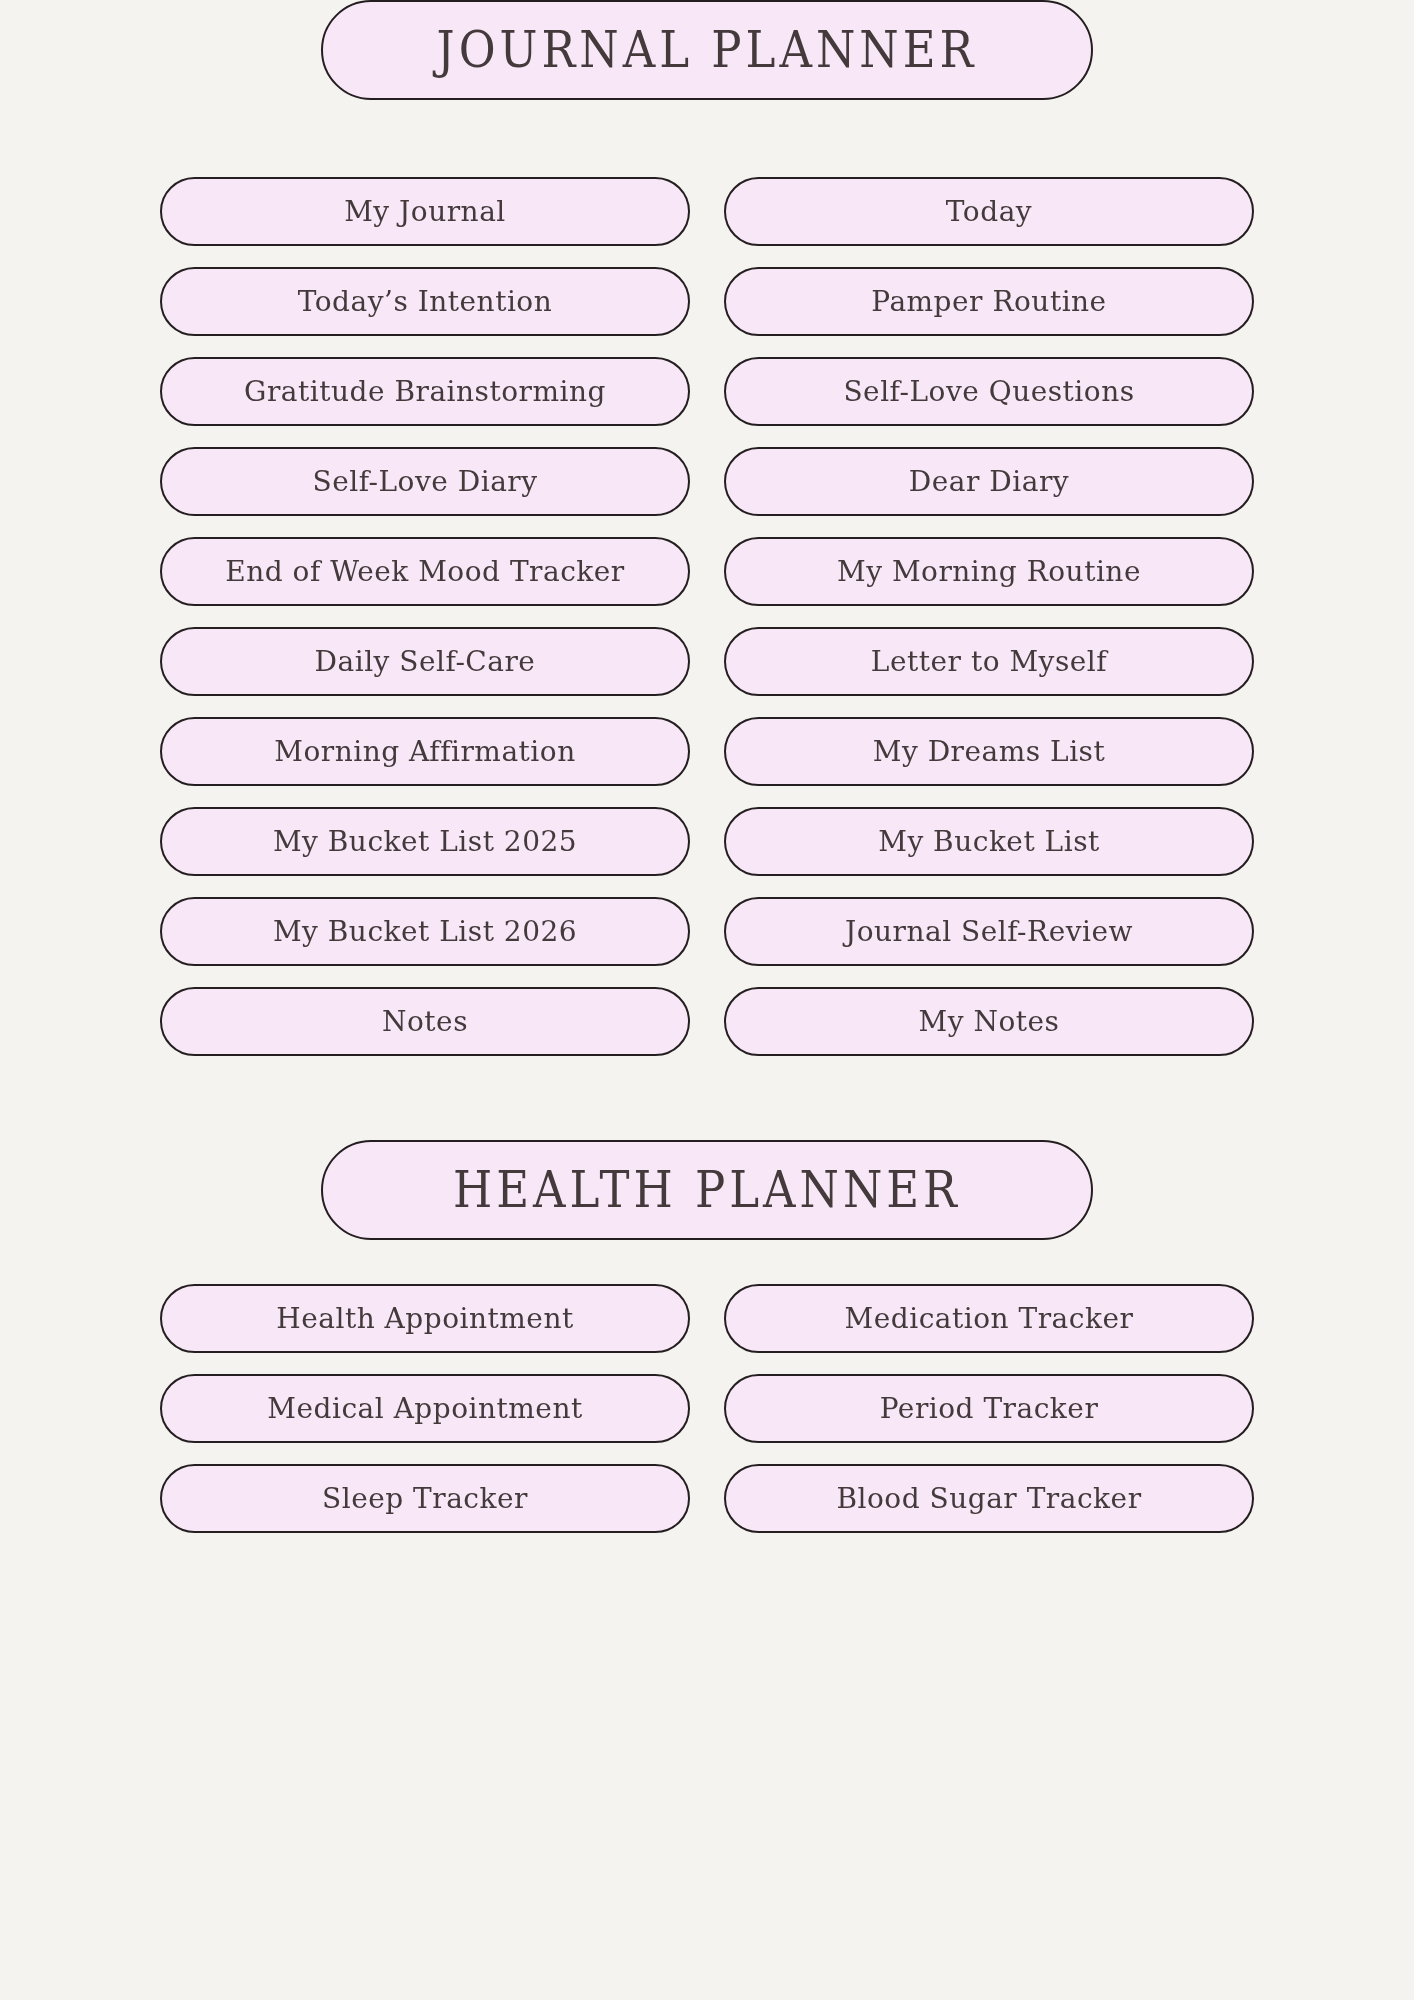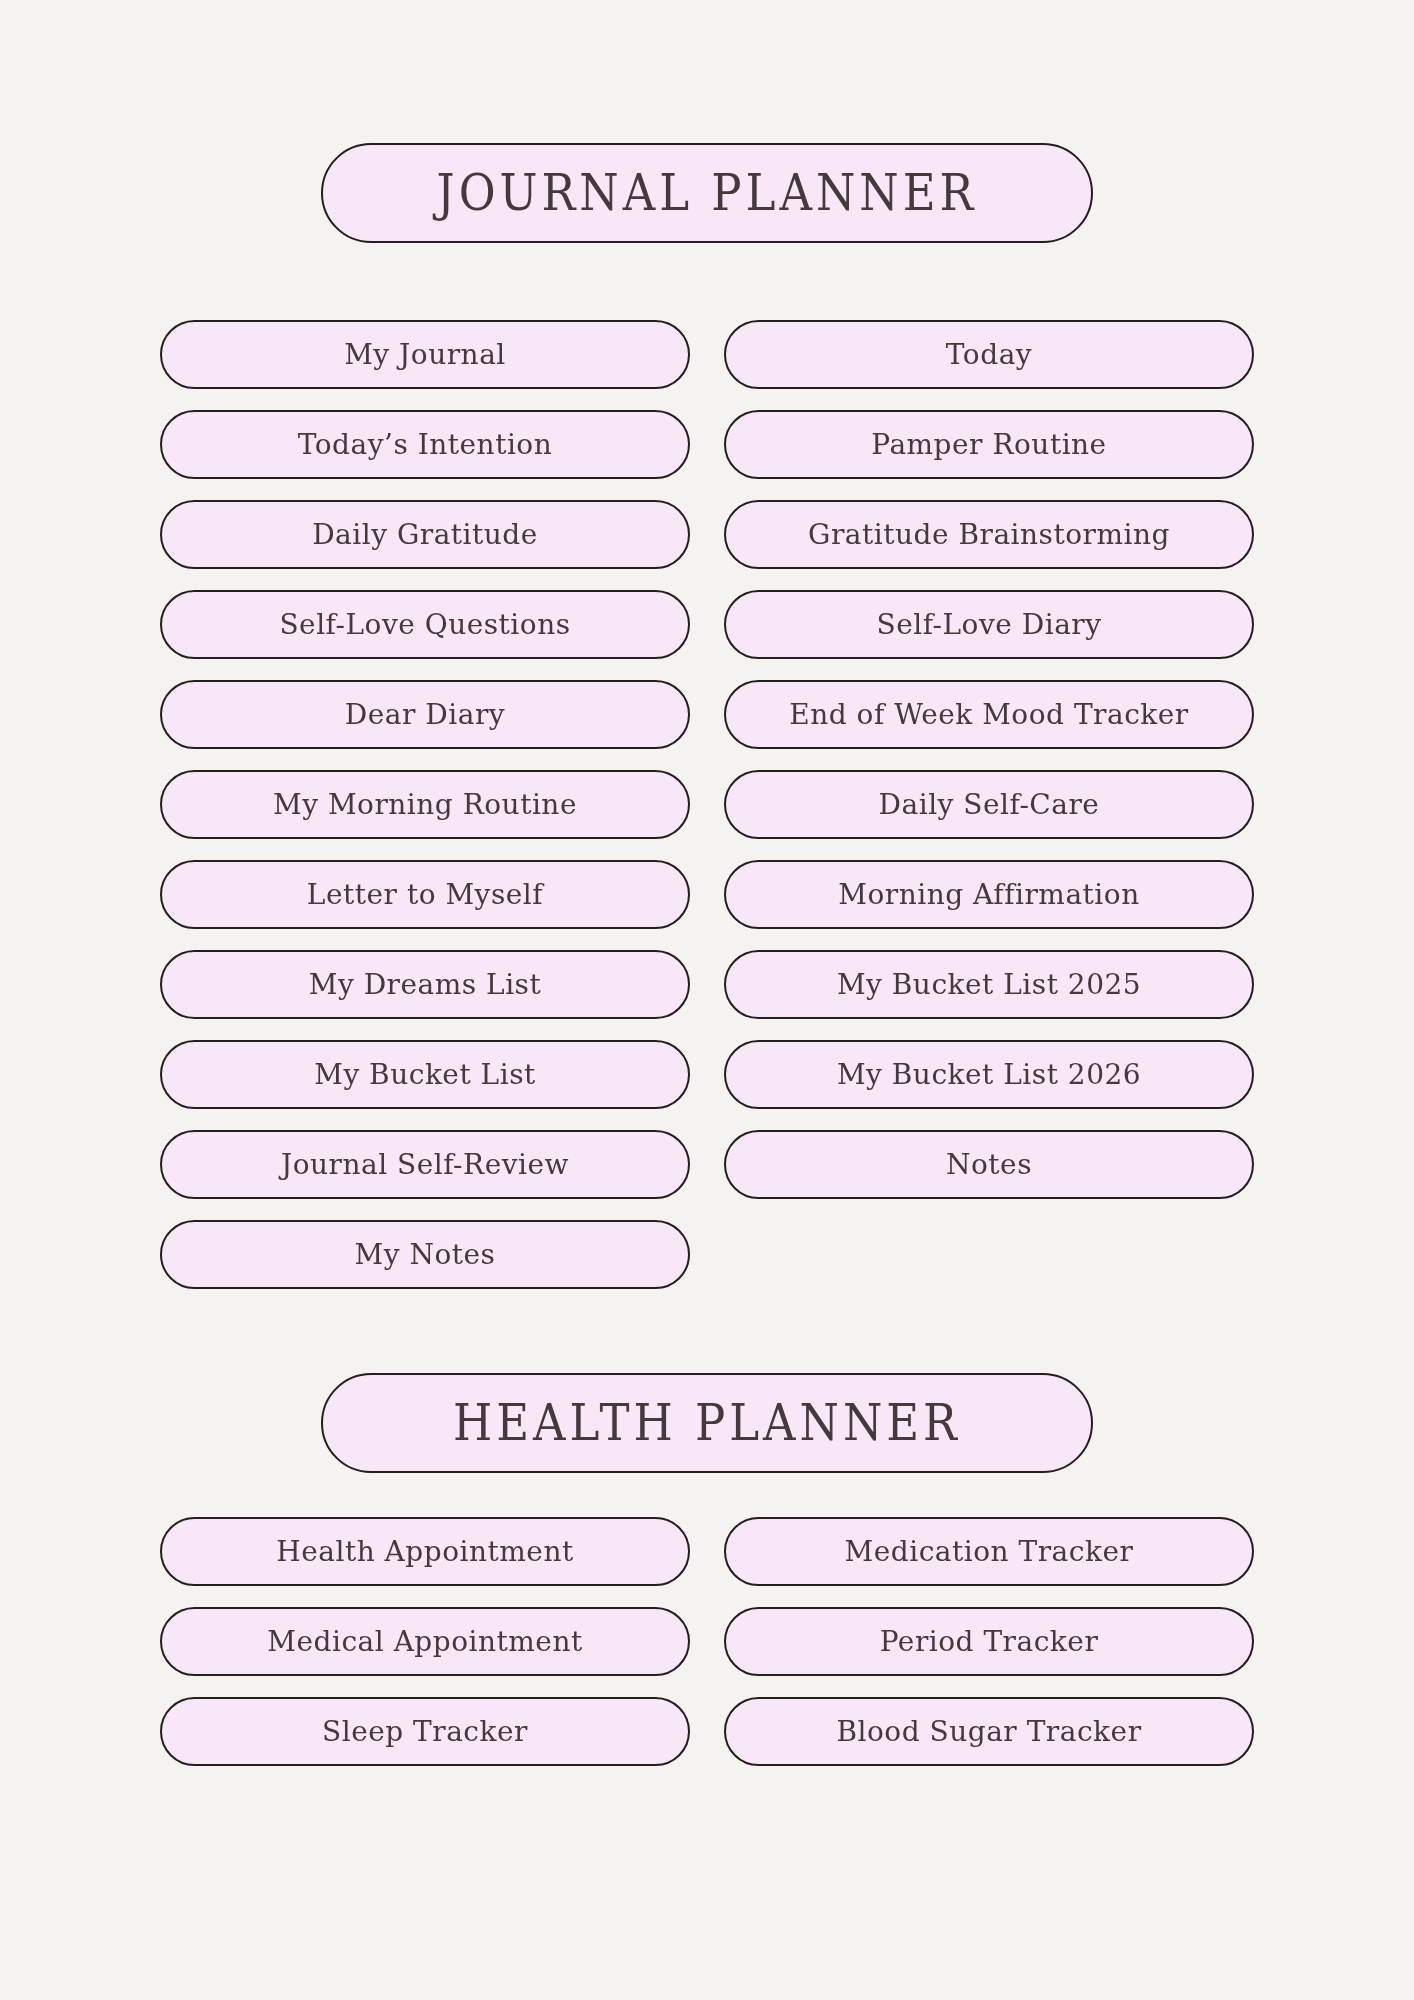--- a/index.html
+++ b/index.html
@@ -21,21 +21,21 @@
     width:772px;height:100px;
     margin:0 auto;
     background:var(--pill-fill);
     border:2px solid var(--pill-border);
     border-radius:55px;
     display:flex;align-items:center;justify-content:center;
     font-size:50px;
     letter-spacing:4px;
     font-stretch:condensed;
   }
-  .journal-title{margin-top:143px;}
+  .journal-title{}
   .health-title{margin-top:84px;}
   .btn-grid{
     width:1094px;
     margin:0 auto;
     display:grid;
     grid-template-columns:530px 530px;
     column-gap:34px;
     row-gap:21px;
   }
   .journal-grid{margin-top:77px;}
@@ -55,21 +55,20 @@
 <body>
 
 <section>
   <div class="title-pill journal-title">JOURNAL PLANNER</div>
 
   <div class="btn-grid journal-grid">
     <div class="pill">My Journal</div>
     <div class="pill">Today</div>
     <div class="pill">Today’s Intention</div>
     <div class="pill">Pamper Routine</div>
-    <div class="pill">Daily Gratitude</div>
     <div class="pill">Gratitude Brainstorming</div>
     <div class="pill">Self-Love Questions</div>
     <div class="pill">Self-Love Diary</div>
     <div class="pill">Dear Diary</div>
     <div class="pill">End of Week Mood Tracker</div>
     <div class="pill">My Morning Routine</div>
     <div class="pill">Daily Self-Care</div>
     <div class="pill">Letter to Myself</div>
     <div class="pill">Morning Affirmation</div>
     <div class="pill">My Dreams List</div>

